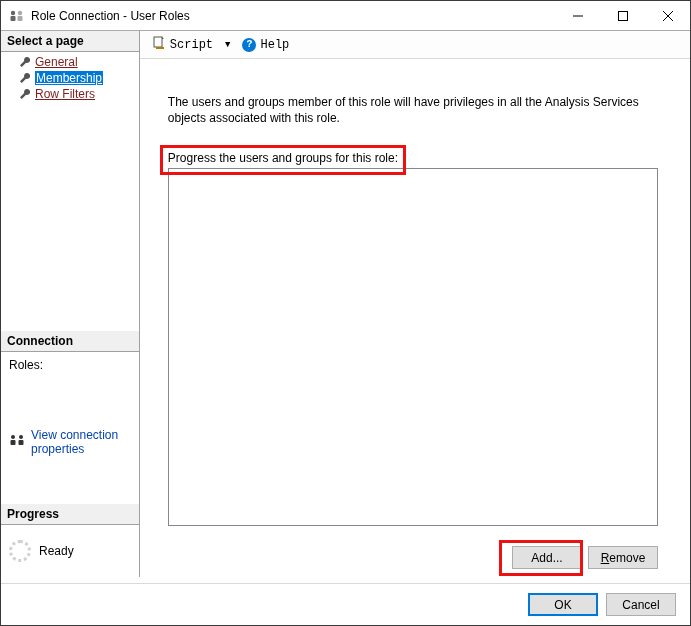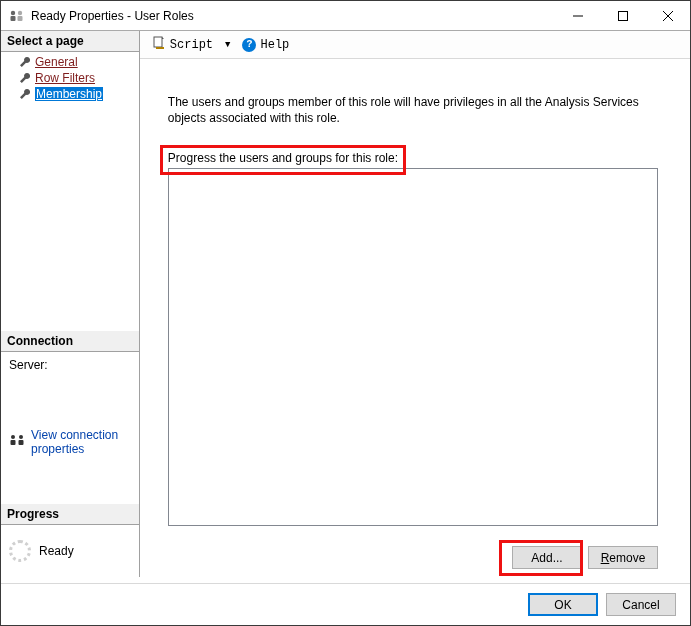--- a/index.html
+++ b/index.html
@@ -254,21 +254,21 @@
 
   <div class="titlebar">
     <span class="app-icon">
       <svg width="16" height="16" viewBox="0 0 16 16">
         <circle cx="4" cy="5" r="2.2" fill="#666"></circle>
         <rect x="1.5" y="8" width="5" height="5" rx="1" fill="#666"></rect>
         <circle cx="11" cy="5" r="2.2" fill="#aaa"></circle>
         <rect x="8.5" y="8" width="5" height="5" rx="1" fill="#aaa"></rect>
       </svg>
     </span>
-    <span class="title-text">Ready Properties - User Roles</span>
+    <span class="title-text">Role Connection - User Roles</span>
     <span class="spacer"></span>
     <div class="win-btn">
       <svg width="10" height="10">
           <line x1="0" y1="5" x2="10" y2="5" stroke-width="1"></line>
         </svg>
     </div>
     <div class="win-btn">
       <svg width="10" height="10">
           <rect x="0.5" y="0.5" width="9" height="9" fill="none" stroke-width="1"></rect>
         </svg>
@@ -289,45 +289,45 @@
         <div class="section-header">Select a page</div>
         <div class="section-body">
           <div class="page-item">
             <span class="wrench-icon">
               <svg width="12" height="12" viewBox="0 0 12 12">
                   <path d="M8 1a3 3 0 0 0-2.8 4L1 9.2 2.8 11 7 6.8A3 3 0 1 0 8 1z" fill="#555"></path>
                 </svg>
             </span>
             <span class="page-link-text">General</span>
           </div>
+          <div class="page-item selected">
+            <span class="wrench-icon">
+              <svg width="12" height="12" viewBox="0 0 12 12">
+                  <path d="M8 1a3 3 0 0 0-2.8 4L1 9.2 2.8 11 7 6.8A3 3 0 1 0 8 1z" fill="#555"></path>
+                </svg>
+            </span>
+            <span class="page-link-text">Membership</span>
+          </div>
           <div class="page-item">
             <span class="wrench-icon">
               <svg width="12" height="12" viewBox="0 0 12 12">
                   <path d="M8 1a3 3 0 0 0-2.8 4L1 9.2 2.8 11 7 6.8A3 3 0 1 0 8 1z" fill="#555"></path>
                 </svg>
             </span>
             <span class="page-link-text">Row Filters</span>
           </div>
-          <div class="page-item selected">
-            <span class="wrench-icon">
-              <svg width="12" height="12" viewBox="0 0 12 12">
-                  <path d="M8 1a3 3 0 0 0-2.8 4L1 9.2 2.8 11 7 6.8A3 3 0 1 0 8 1z" fill="#555"></path>
-                </svg>
-            </span>
-            <span class="page-link-text">Membership</span>
-          </div>
         </div>
       </div>
 
       <div class="flex-fill"></div>
 
       <div class="connection-section">
         <div class="section-header">Connection</div>
         <div class="section-body">
-          <div class="server-line">Server:</div>
+          <div class="server-line">Roles:</div>
           <div class="conn-props-line">
             <span>
               <svg width="16" height="14" viewBox="0 0 16 14">
                 <circle cx="4" cy="3" r="2" fill="#333"></circle>
                   <rect x="1.5" y="6" width="5" height="5" rx="1" fill="#333"></rect>
                 <circle cx="12" cy="3" r="2" fill="#333"></circle>
                   <rect x="9.5" y="6" width="5" height="5" rx="1" fill="#333"></rect>
               </svg>
             </span>
             <a class="conn-props-link">View connection properties</a>

